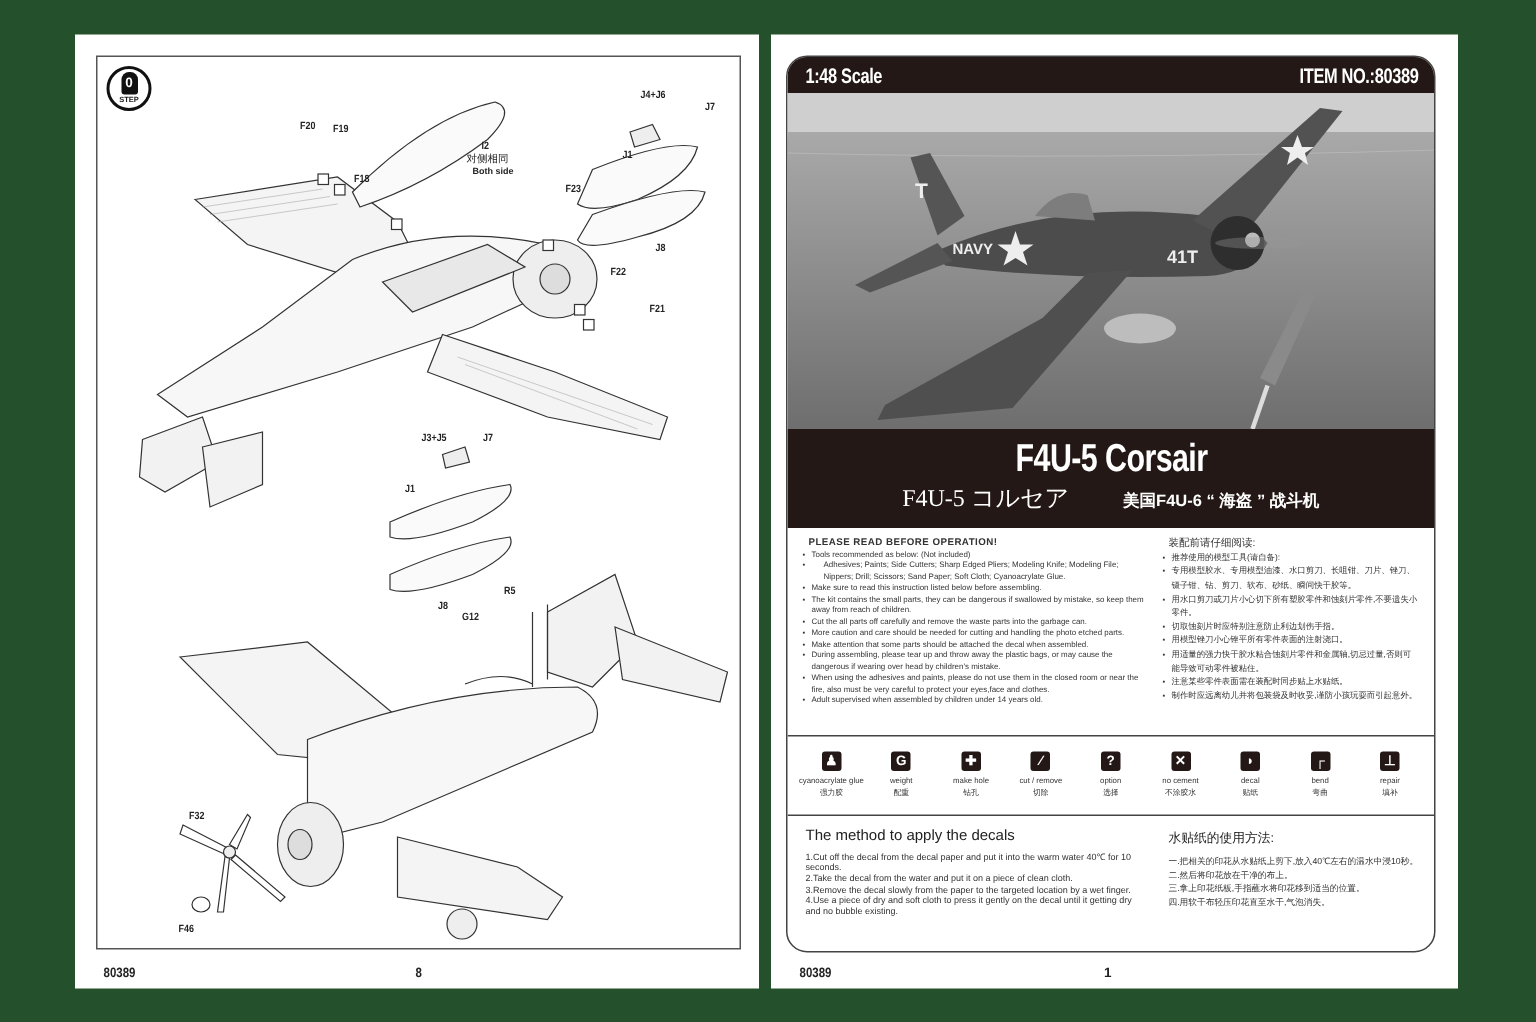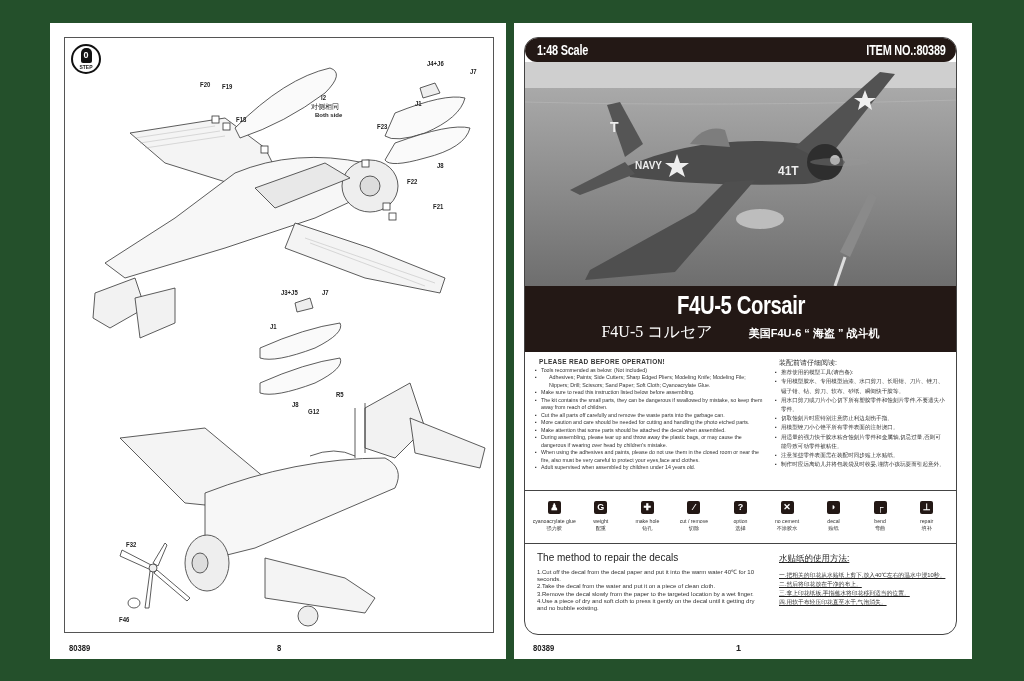--- a/index.html
+++ b/index.html
@@ -15,21 +15,21 @@
   .step-badge { position: absolute; left: 6px; top: 6px; width: 30px; height: 30px; border-radius: 50%; border: 2px solid #111; background: #fff; display: flex; flex-direction: column; align-items: center; justify-content: center; }
   .step-badge .num { width: 11px; height: 15px; background: #111; border-radius: 5px 5px 2px 2px; color: #fff; font-size: 9px; font-weight: bold; text-align: center; line-height: 15px; }
   .step-badge .lbl { font-size: 5px; font-weight: bold; margin-top: 1px; }
   .diagram { position: absolute; left: 0; top: 0; width: 430px; height: 596px; }
   .part-label { position: absolute; font-size: 7px; font-family: "Liberation Sans", sans-serif; font-weight: bold; color: #222; white-space: nowrap; transform: scaleX(0.85); transform-origin: left; }
   .note-label { position: absolute; font-size: 7px; color: #222; white-space: nowrap; text-align: center; line-height: 9px; }
   .footer-left { position: absolute; bottom: 6px; font-size: 9px; font-weight: bold; font-family: "Liberation Sans", sans-serif; transform: scaleX(0.85); transform-origin: left; }
 
   
   .rp-frame { position: absolute; left: 10px; top: 14px; width: 433px; height: 598px; border: 1px solid #444; border-radius: 14px; overflow: hidden; }
-  .rp-topbar { height: 24px; background: #231815; color: #fff; display: flex; justify-content: space-between; align-items: center; padding: 0 10px 0 12px; border-radius: 12px; }
+  .rp-topbar { height: 24px; background: #231815; color: #fff; display: flex; justify-content: space-between; align-items: center; padding: 0 10px 0 12px; }
   .rp-topbar span { font-weight: bold; font-size: 14px; transform: scaleX(0.78); display: inline-block; letter-spacing: -0.3px; }
   .rp-topbar .scale { transform-origin: left; }
   .rp-topbar .item { transform-origin: right; }
   .boxart { position: relative; height: 224px; background: linear-gradient(#d8d8d8 0%, #c9c9c9 12%, #9a9a9a 14%, #8c8c8c 50%, #7a7a7a 100%); overflow: hidden; }
   .title-band { height: 66px; background: #231815; color: #fff; text-align: center; padding-top: 4px; }
   .title-band .en { font-size: 26px; font-weight: bold; transform: scaleX(0.78); display: inline-block; letter-spacing: -0.5px; }
   .title-band .sub { display: flex; justify-content: center; align-items: baseline; gap: 36px; margin-top: 1px; }
   .title-band .jp { font-family: "Liberation Serif", serif; font-size: 16px; }
   .title-band .cn { font-size: 11px; font-weight: bold; }
 
@@ -45,21 +45,21 @@
   .icons-row { border-top: 1px solid #444; border-bottom: 1px solid #444; height: 54px; display: flex; justify-content: space-around; align-items: flex-start; padding: 10px 6px 0 6px; }
   .icon-cell { display: flex; flex-direction: column; align-items: center; width: 44px; }
   .icon-box { width: 13px; height: 13px; background: #231815; border-radius: 2px; color: #fff; font-size: 9px; font-weight: bold; display: flex; align-items: center; justify-content: center; line-height: 1; }
   .icon-cell .en { font-size: 5.2px; color: #333; margin-top: 4px; white-space: nowrap; }
   .icon-cell .cn { font-size: 5.2px; color: #333; margin-top: 1px; white-space: nowrap; }
 
   .decal-section { display: flex; padding: 8px 10px 0 12px; }
   .decal-en { width: 222px; }
   .decal-en h3 { font-size: 10px; font-weight: normal; margin-bottom: 6px; }
   .decal-en p { font-size: 6px; line-height: 7.2px; color: #333; }
-  .decal-cn { flex: 1; padding-left: 20px; text-decoration: underline; }
+  .decal-cn { flex: 1; padding-left: 20px; }
   .decal-cn h3 { font-size: 8.5px; font-weight: normal; margin-bottom: 6px; margin-top: 1px; }
   .decal-cn p { font-size: 5.8px; line-height: 9px; color: #333; }
   .footer-right { position: absolute; bottom: 6px; font-size: 9px; font-weight: bold; }
 </style>
 </head>
 <body>
 
 <div class="page" id="left-page">
   <div class="step-frame">
     <div class="step-badge">
@@ -277,21 +277,21 @@
       </div>
       <div class="icon-cell">
         <div class="icon-box">⊥</div>
         <span class="en">repair</span>
         <span class="cn">填补</span>
       </div>
     </div>
 
     <div class="decal-section">
       <div class="decal-en">
-        <h3>The method to repair the decals</h3>
+        <h3>The method to apply the decals</h3>
         <p>1.Cut off the decal from the decal paper and put it into the warm water 40℃ for 10 seconds.</p>
         <p>2.Take the decal from the water and put it on a piece of clean cloth.</p>
         <p>3.Remove the decal slowly from the paper to the targeted location by a wet finger.</p>
         <p>4.Use a piece of dry and soft cloth to press it gently on the decal until it  getting dry and no bubble existing.</p>
       </div>
       <div class="decal-cn">
         <h3>水贴纸的使用方法:</h3>
         <p>一.把相关的印花从水贴纸上剪下,放入40℃左右的温水中浸10秒。</p>
         <p>二.然后将印花放在干净的布上。</p>
         <p>三.拿上印花纸板,手指蘸水将印花移到适当的位置。</p>

